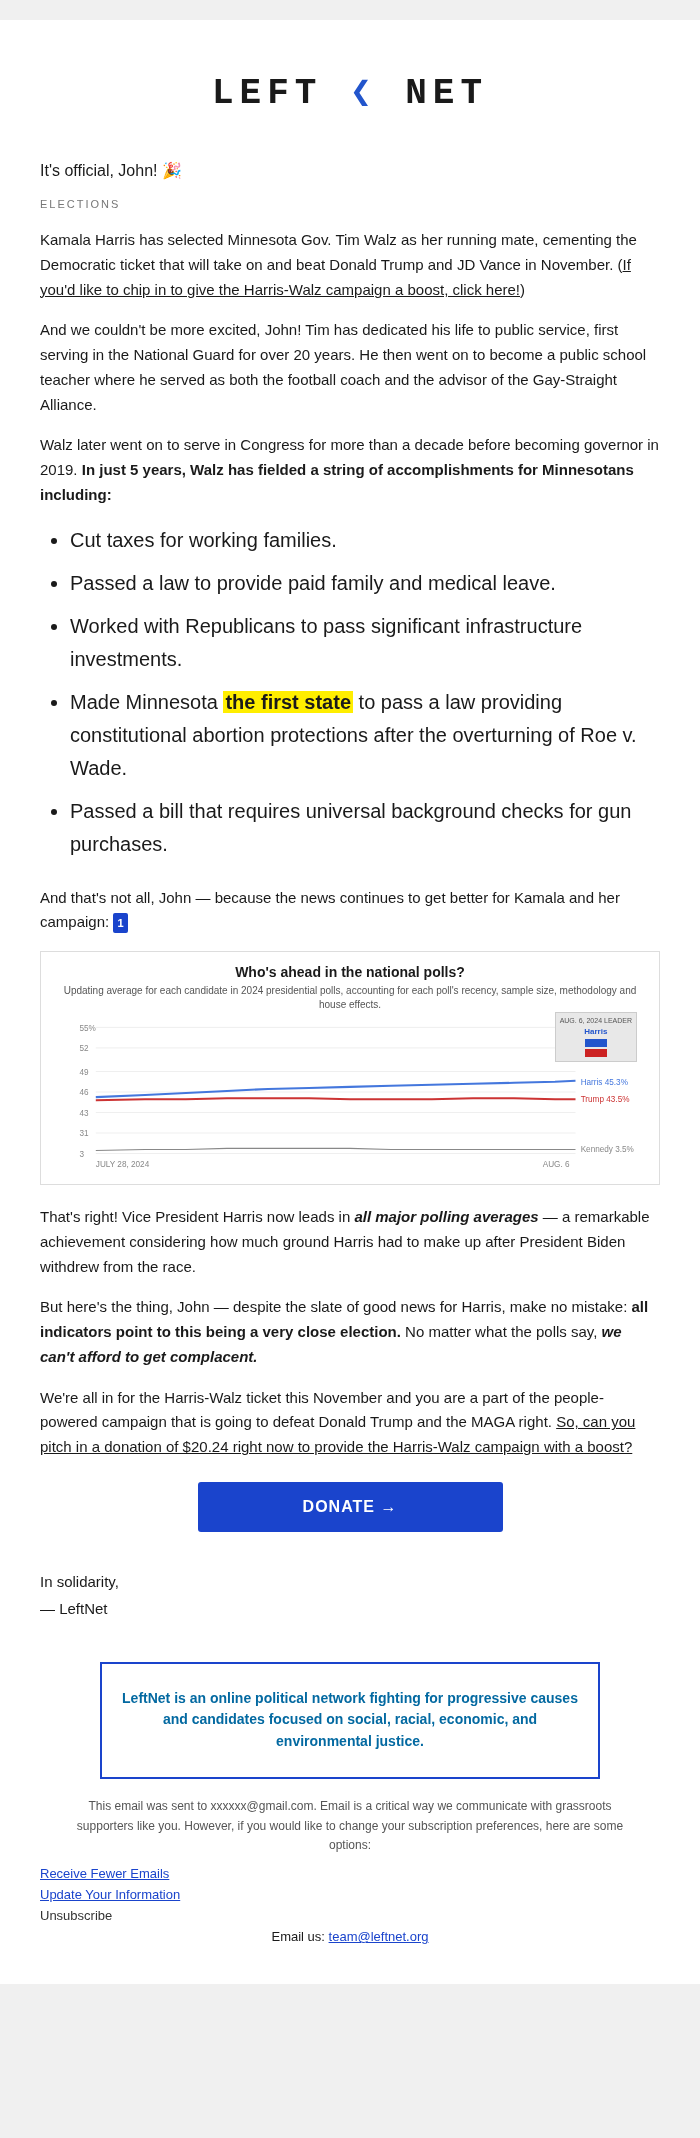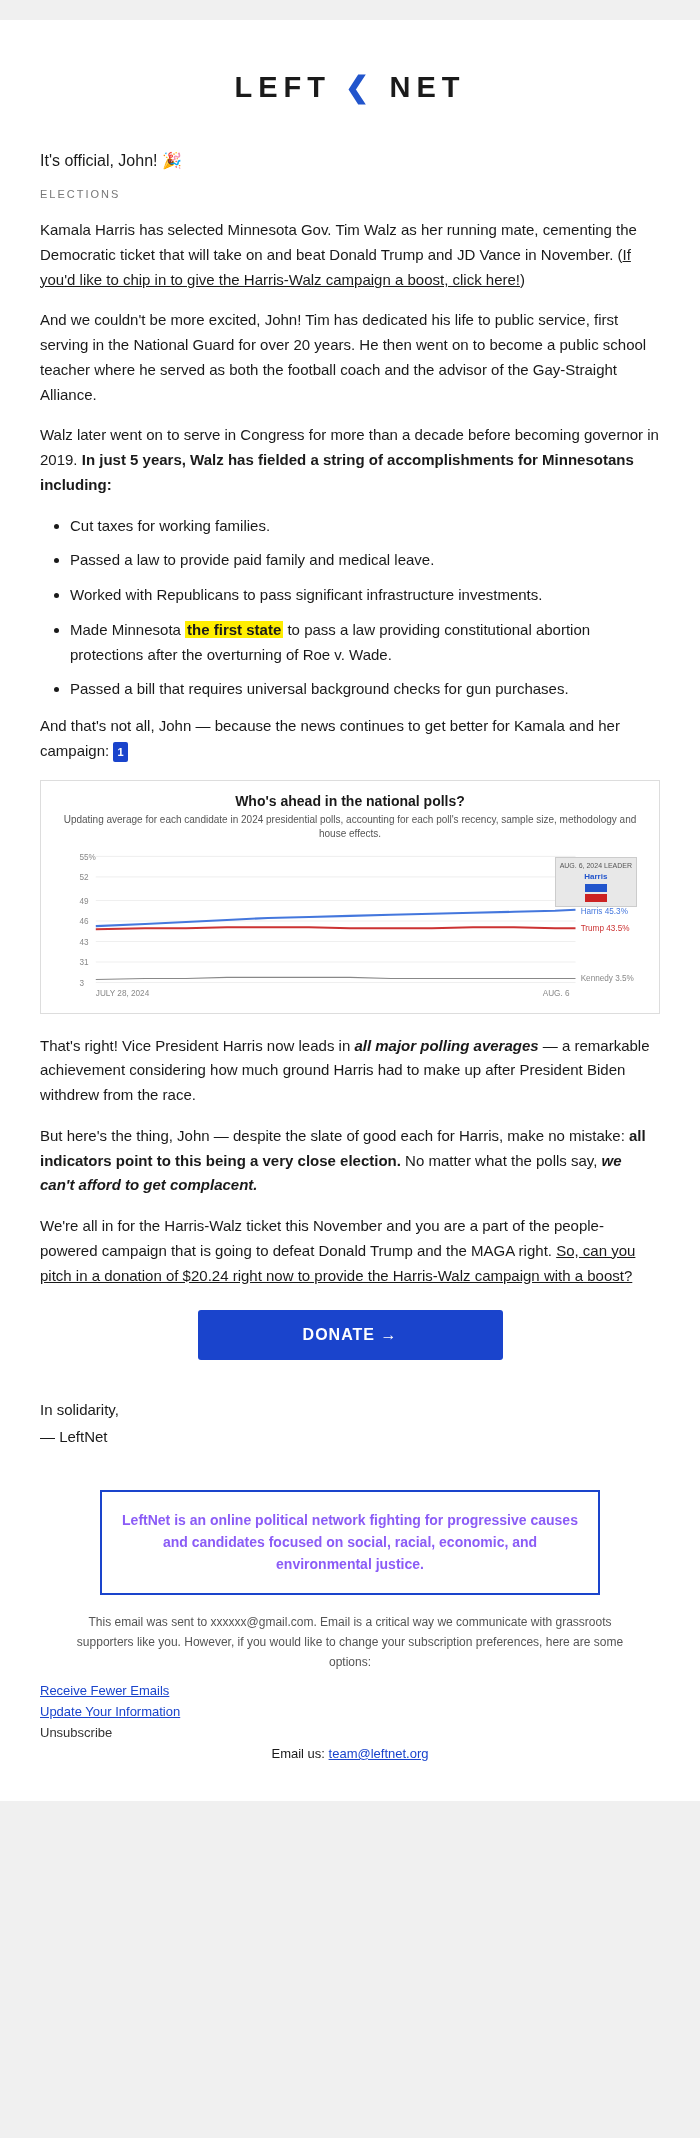--- a/index.html
+++ b/index.html
@@ -15,25 +15,25 @@
       margin: 0 auto;
       background: #ffffff;
       padding: 30px 40px 40px 40px;
     }
     .header {
       text-align: center;
       padding: 20px 0 25px 0;
       border-bottom: none;
     }
     .logo-text {
-      font-size: 29px;
+      font-size: 36px;
       font-weight: 900;
       letter-spacing: 6px;
       color: #1a1a1a;
-      font-family: Liberation Sans, sans-serif;
+      font-family: Liberation Mono, monospace;
     }
     .logo-chevron {
       color: #2255cc;
       font-style: normal;
     }
     .greeting {
       font-size: 16px;
       margin: 22px 0 18px 0;
       font-family: Arial, sans-serif;
     }
@@ -69,23 +69,23 @@
       text-decoration: underline;
     }
     .bold { font-weight: bold; }
     .italic { }
     .bold-italic { font-weight: bold; font-style: italic; }
     .highlight-yellow {
       background-color: #ffee00;
       padding: 0 2px;
     }
     ul.bullet-list {
-      margin: 10px 0 12px 30px;
-      font-family: Arial, sans-serif;
-      font-size: 15px;
+      margin: 10px 0 25px 30px;
+      font-family: Arial, sans-serif;
+      font-size: 20px;
       line-height: 1.65;
     }
     ul.bullet-list li {
       margin-bottom: 10px;
     }
     .emoji-badge {
       display: inline-block;
       background: #1a44cc;
       color: white;
       font-size: 11px;
@@ -148,27 +148,27 @@
       line-height: 1.8;
       margin-top: 36px;
       color: #1a1a1a;
     }
     .footer-spacer {
       height: 40px;
     }
     .footer-box {
       border: 2px solid #1a44cc;
       margin: 0 60px;
-      padding: 18px 20px;
+      padding: 24px 20px;
       text-align: center;
       font-family: Arial, sans-serif;
       font-size: 14px;
       font-weight: bold;
       line-height: 1.55;
-      color: #8b5cf6;
+      color: #0369a1;
     }
     .footer-text {
       font-family: Arial, sans-serif;
       font-size: 12px;
       color: #555;
       text-align: center;
       margin-top: 18px;
       line-height: 1.65;
       padding: 0 30px;
     }
@@ -195,21 +195,21 @@
       font-size: 13px;
       margin-top: 6px;
     }
     .footer-email a {
       color: #1a44cc;
       text-decoration: underline;
     }
     .aug-leader-box {
       position: absolute;
       right: 0;
-      top: 16px;
+      top: 0;
       background: #e8e8e8;
       border: 1px solid #ccc;
       font-size: 8px;
       font-family: Arial, sans-serif;
       padding: 2px 4px;
       line-height: 1.4;
       text-align: center;
     }
     .aug-leader-box .harris-bar {
       background: #2255cc;
@@ -313,21 +313,21 @@
     </div>
   </div>
 
   <p class="body-text">
     <span>That's right! Vice President Harris now leads in</span>
     <span class="bold-italic"> <span>all major polling averages</span></span>
     <span> <span>— a remarkable achievement considering how much ground Harris had to make up after President Biden withdrew from the race.</span></span>
   </p>
 
   <p class="body-text">
-    <span>But here's the thing, John — despite the slate of good each for Harris, make no mistake:</span>
+    <span>But here's the thing, John — despite the slate of good news for Harris, make no mistake:</span>
     <span class="bold"> <span>all indicators point to this being a very close election.</span></span>
     <span> <span>No matter what the polls say,</span></span>
     <span class="bold-italic"> <span>we can't afford to get complacent.</span></span>
   </p>
 
   <p class="body-text">
     <span>We're all in for the Harris-Walz ticket this November and you are a part of the people-powered campaign that is going to defeat Donald Trump and the MAGA right.</span>
     <span> <a class="link-blue" href="#">So, can you pitch in a donation of $20.24 right now to provide the Harris-Walz campaign with a boost?</a></span>
   </p>
 

